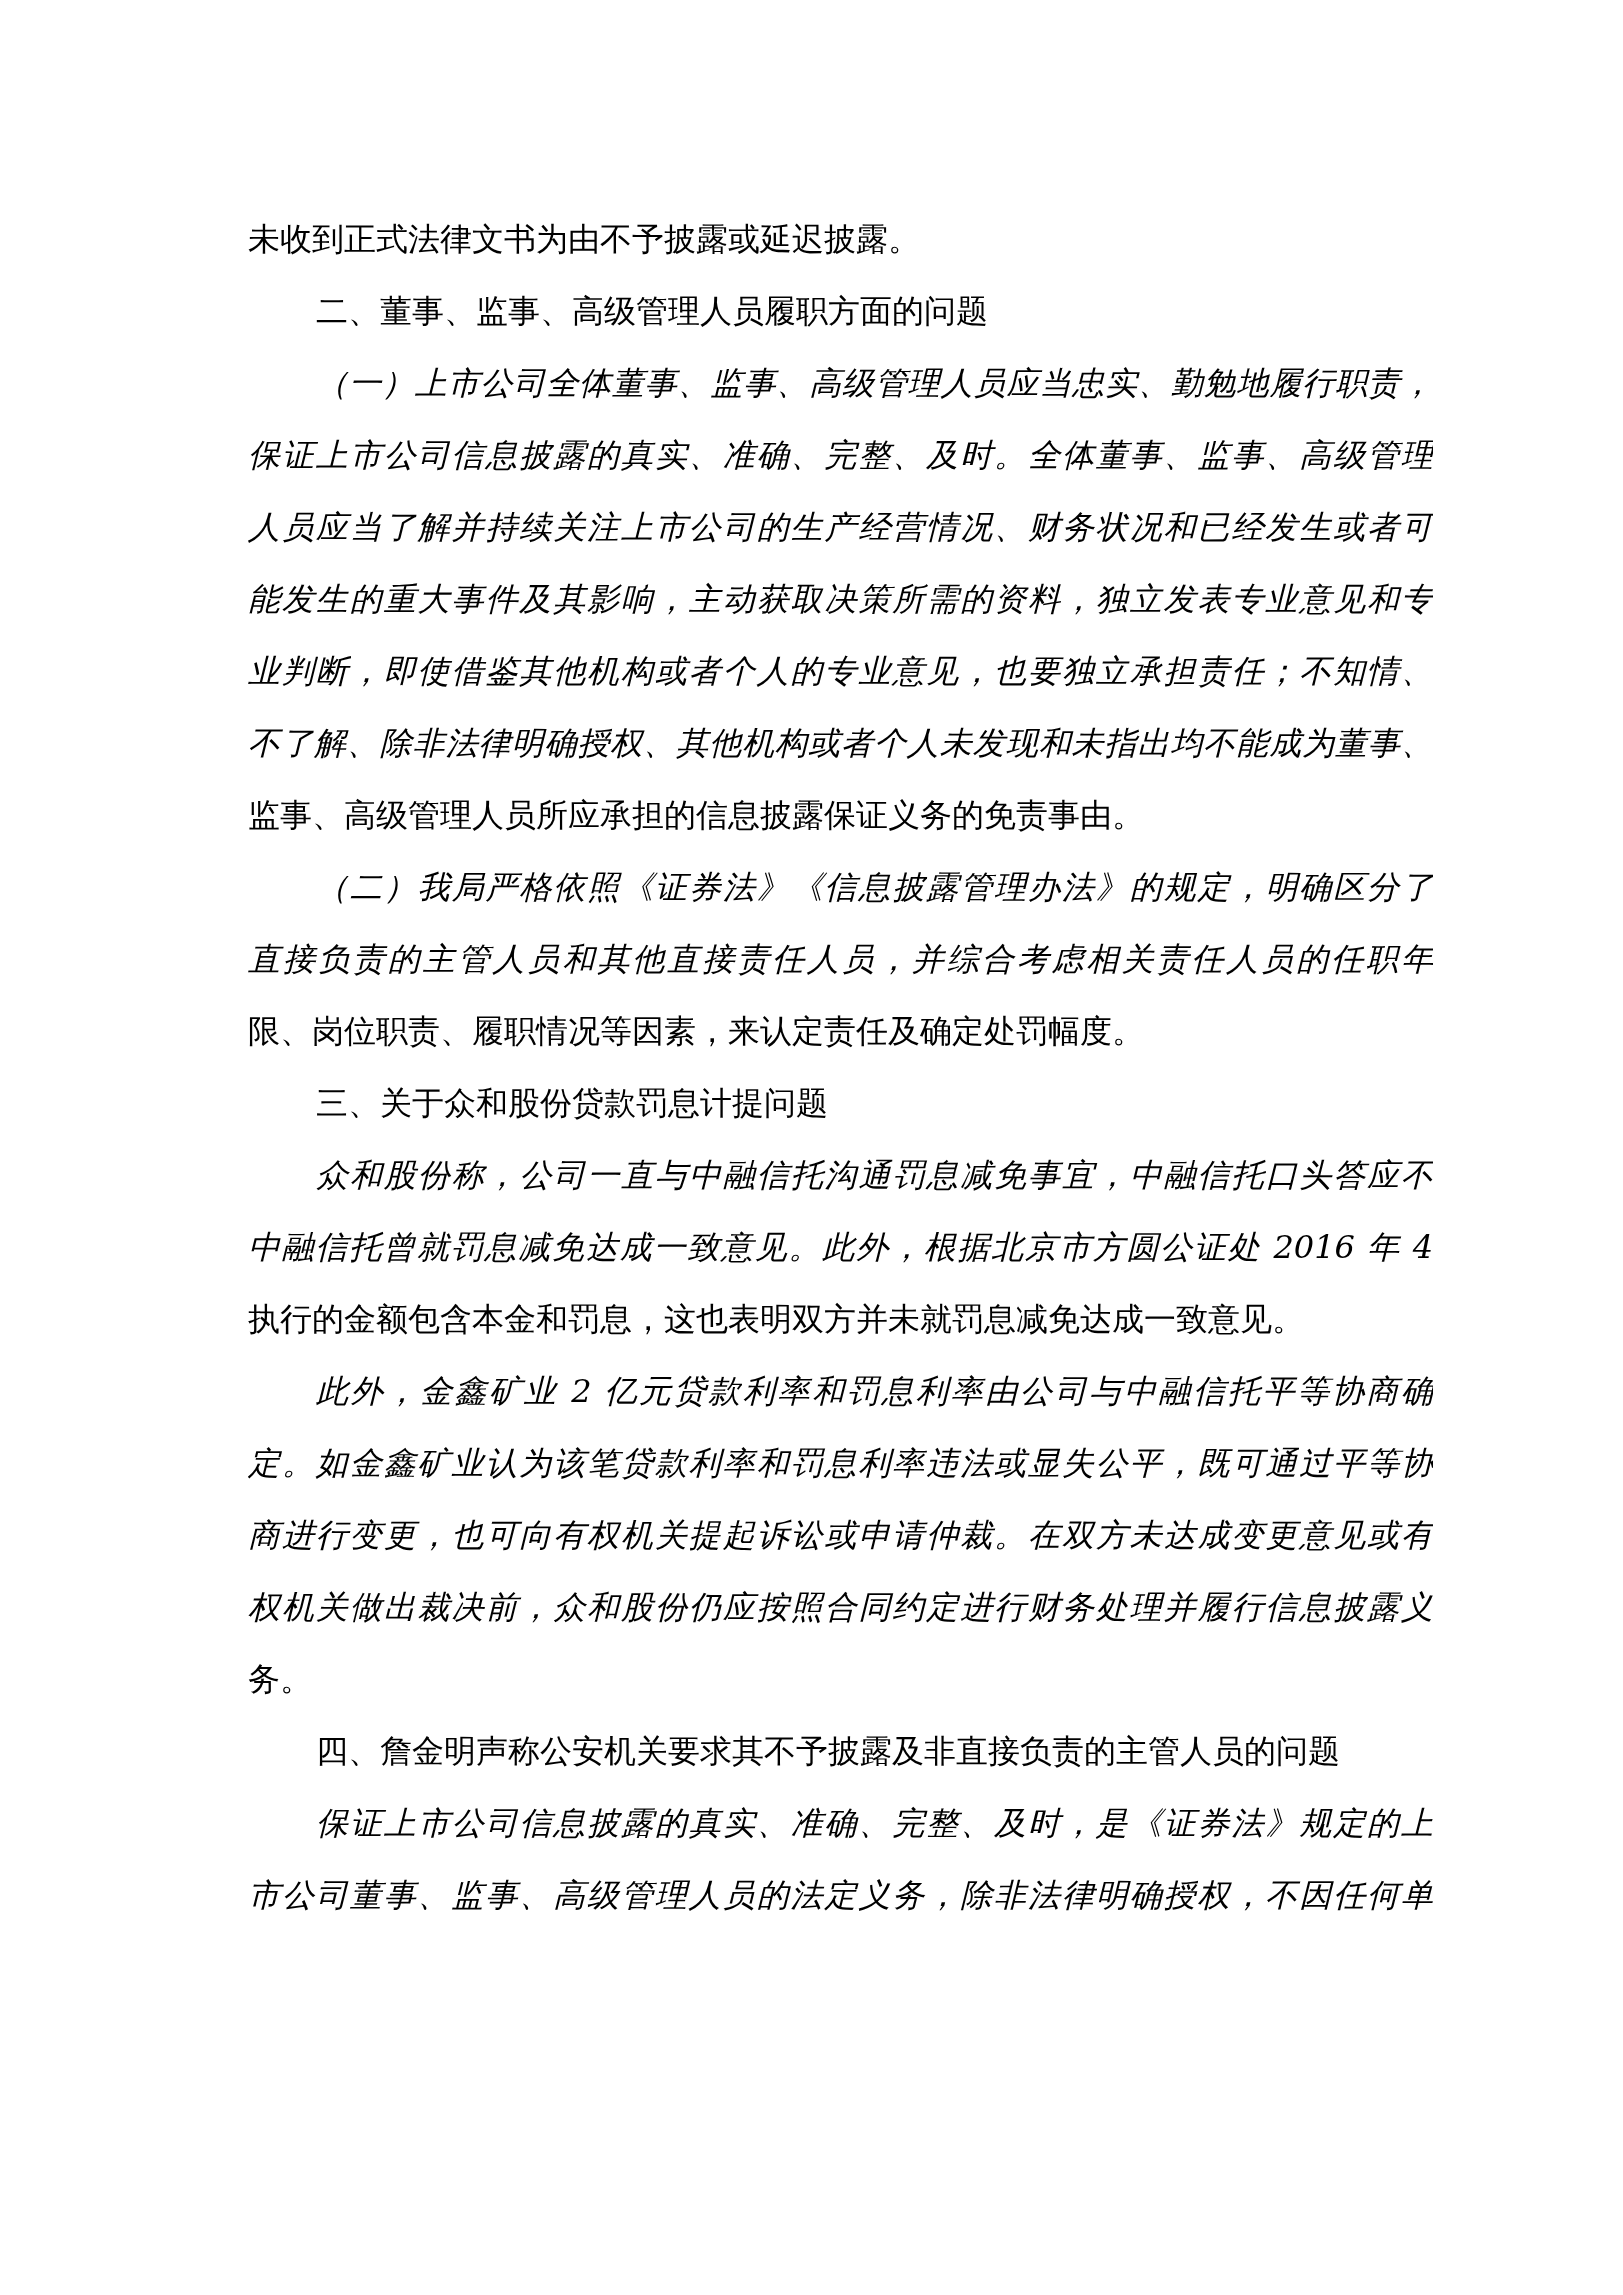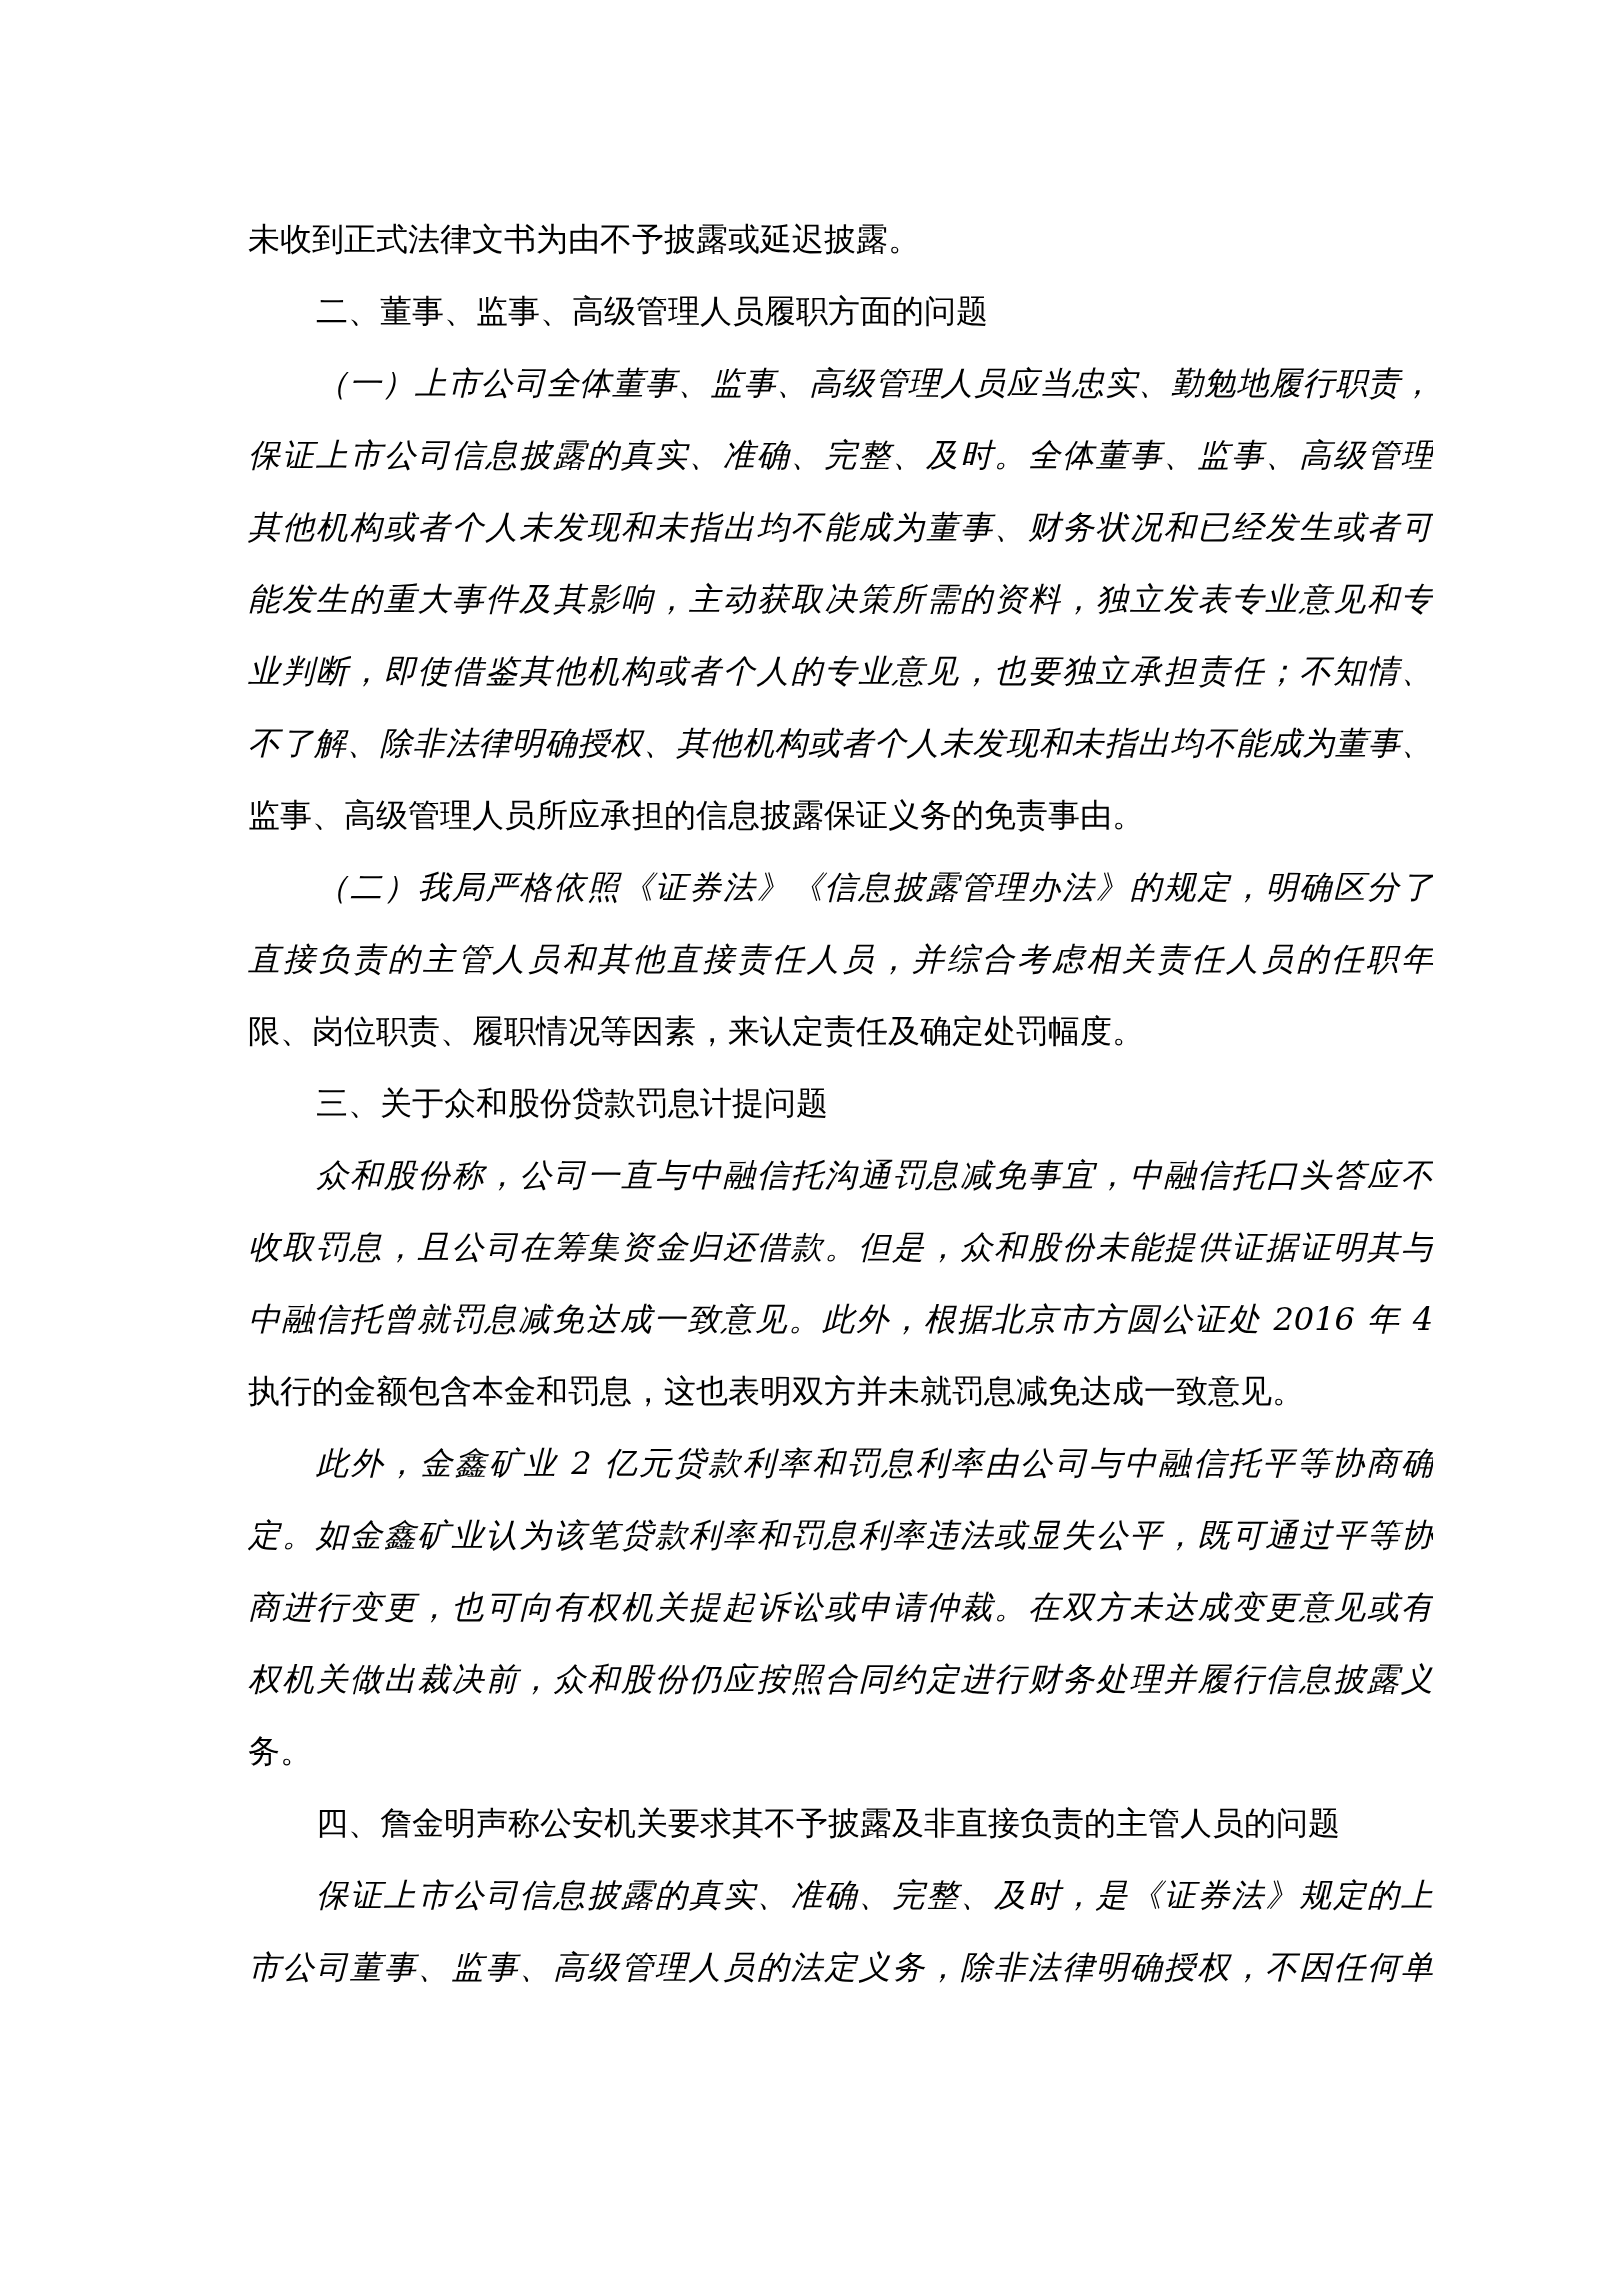--- a/index.html
+++ b/index.html
@@ -47,34 +47,33 @@
 
 <div class="page">
   <div class="doc-body">
 
     <div class="ln">未收到正式法律文书为由不予披露或延迟披露。</div>
 
     <div class="ln indent">二、董事、监事、高级管理人员履职方面的问题</div>
 
     <div class="ln indent fill">（一）上市公司全体董事、监事、高级管理人员应当忠实、勤勉地履行职责，</div>
     <div class="ln fill">保证上市公司信息披露的真实、准确、完整、及时。全体董事、监事、高级管理</div>
-    <div class="ln fill">其他机构或者个人未发现和未指出均不能成为董事、财务状况和已经发生或者可</div>
+    <div class="ln fill">人员应当了解并持续关注上市公司的生产经营情况、财务状况和已经发生或者可</div>
     <div class="ln fill">能发生的重大事件及其影响，主动获取决策所需的资料，独立发表专业意见和专</div>
     <div class="ln fill">业判断，即使借鉴其他机构或者个人的专业意见，也要独立承担责任；不知情、</div>
     <div class="ln fill">不了解、除非法律明确授权、其他机构或者个人未发现和未指出均不能成为董事、</div>
     <div class="ln">监事、高级管理人员所应承担的信息披露保证义务的免责事由。</div>
 
     <div class="ln indent fill">（二）我局严格依照《证券法》《信息披露管理办法》的规定，明确区分了</div>
     <div class="ln fill">直接负责的主管人员和其他直接责任人员，并综合考虑相关责任人员的任职年</div>
     <div class="ln">限、岗位职责、履职情况等因素，来认定责任及确定处罚幅度。</div>
 
     <div class="ln indent">三、关于众和股份贷款罚息计提问题</div>
 
     <div class="ln indent fill">众和股份称，公司一直与中融信托沟通罚息减免事宜，中融信托口头答应不</div>
-    <div class="ln fill">收取罚息，且公司在筹集资金归还借款。但是，众和股份未能提供证据证明其与</div>
     <div class="ln fill">中融信托曾就罚息减免达成一致意见。此外，根据北京市方圆公证处 2016 年 4</div>
     <div class="ln">执行的金额包含本金和罚息，这也表明双方并未就罚息减免达成一致意见。</div>
 
     <div class="ln indent fill">此外，金鑫矿业 2 亿元贷款利率和罚息利率由公司与中融信托平等协商确</div>
     <div class="ln fill">定。如金鑫矿业认为该笔贷款利率和罚息利率违法或显失公平，既可通过平等协</div>
     <div class="ln fill">商进行变更，也可向有权机关提起诉讼或申请仲裁。在双方未达成变更意见或有</div>
     <div class="ln fill">权机关做出裁决前，众和股份仍应按照合同约定进行财务处理并履行信息披露义</div>
     <div class="ln">务。</div>
 
     <div class="ln indent">四、詹金明声称公安机关要求其不予披露及非直接负责的主管人员的问题</div>

